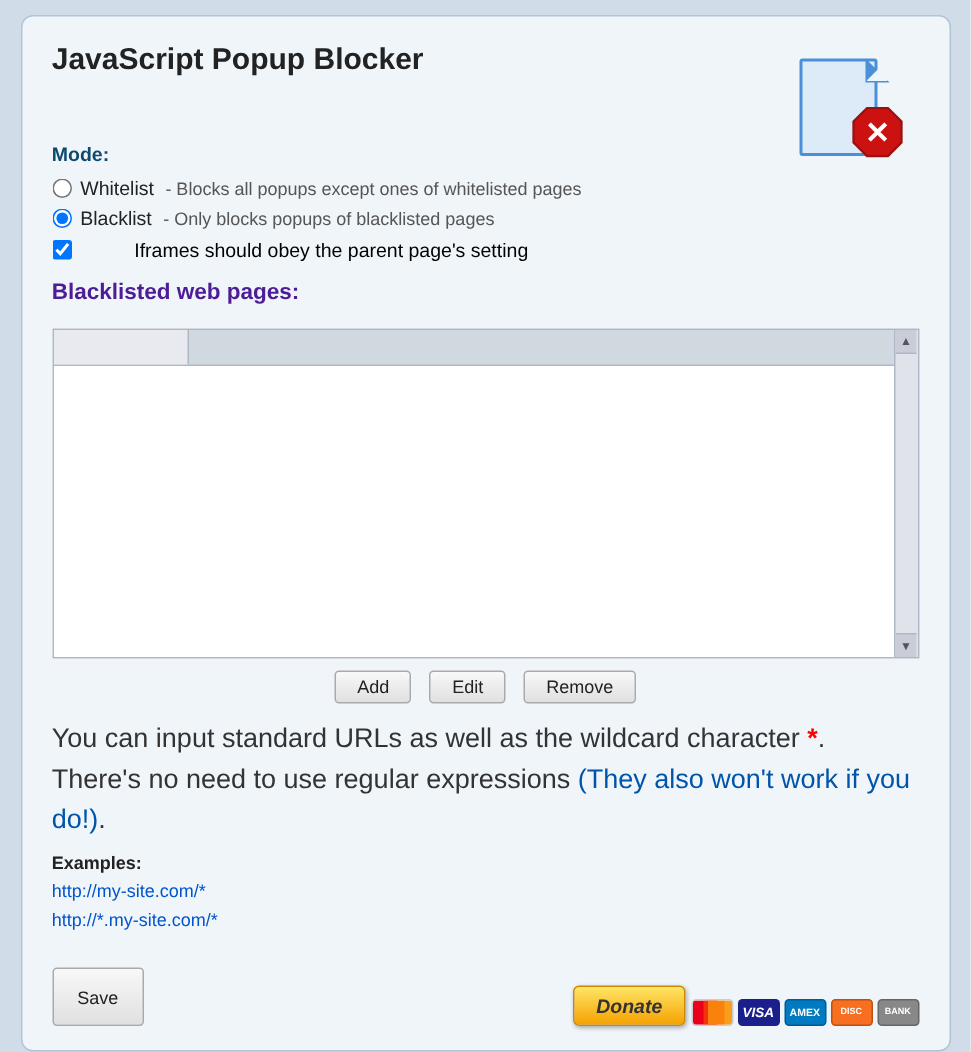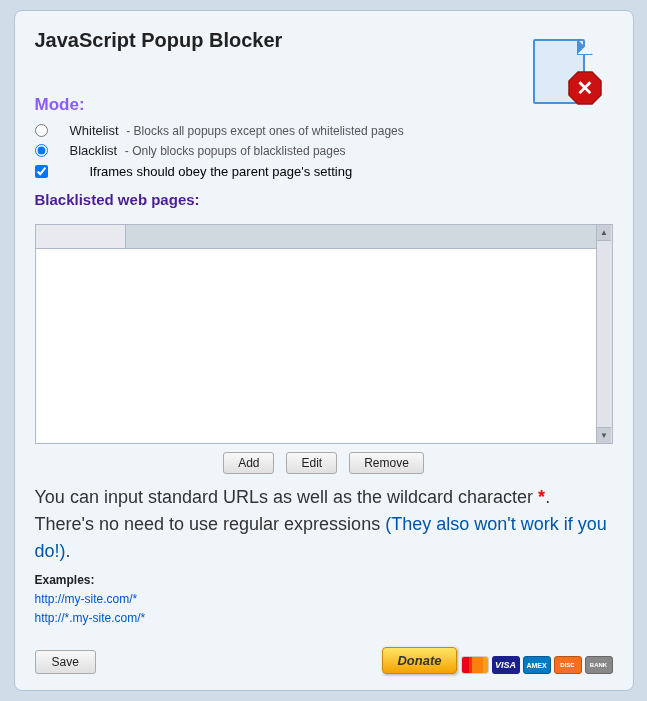--- a/index.html
+++ b/index.html
@@ -21,32 +21,31 @@
       width: 620px;
       position: relative;
     }
     .title {
       font-size: 20px;
       font-weight: bold;
       color: #222;
       margin-bottom: 12px;
     }
     .mode-label {
-      font-size: 17px;
-      font-weight: bold;
-      color: #8b5cf6;
+      font-size: 13px;
+      font-weight: bold;
+      color: #0c4a6e;
       margin-bottom: 8px;
       margin-top: 43px;
     }
     .radio-row {
       display: flex;
       align-items: center;
       margin-bottom: 5px;
       font-size: 13px;
-      gap: 16px;
     }
     .radio-row input[type="radio"] {
       margin-right: 6px;
       cursor: pointer;
     }
     .radio-main {
       font-size: 13px;
       color: #222;
     }
     .radio-desc {
@@ -189,21 +188,21 @@
       margin-top: 10px;
     }
     .save-btn {
       padding: 4px 16px;
       background: linear-gradient(to bottom, #f8f8f8, #e0e0e0);
       border: 1px solid #aaa;
       border-radius: 3px;
       font-size: 12px;
       cursor: pointer;
       color: #222;
-      height: 24px;
+      height: 39px;
       margin-top: 12px;
     }
     .donate-area {
       display: flex;
       flex-direction: row;
       align-items: flex-end;
       gap: 4px;
     }
     
     .donate-btn {

